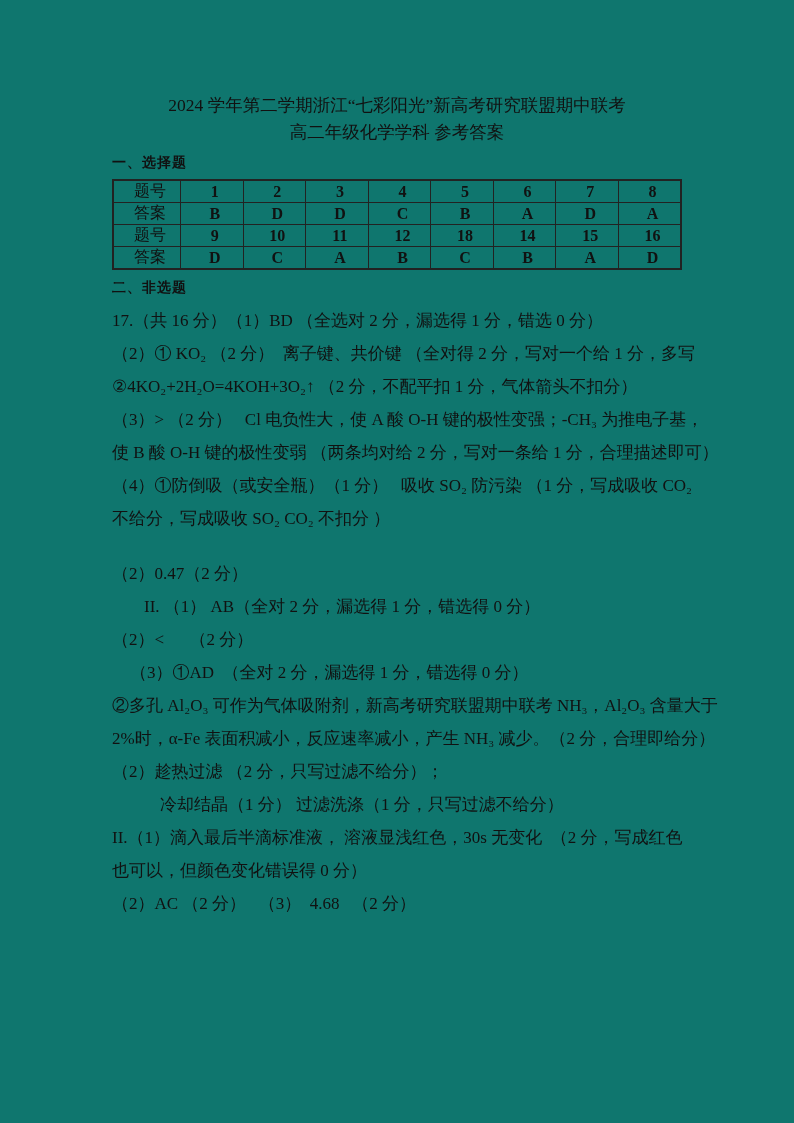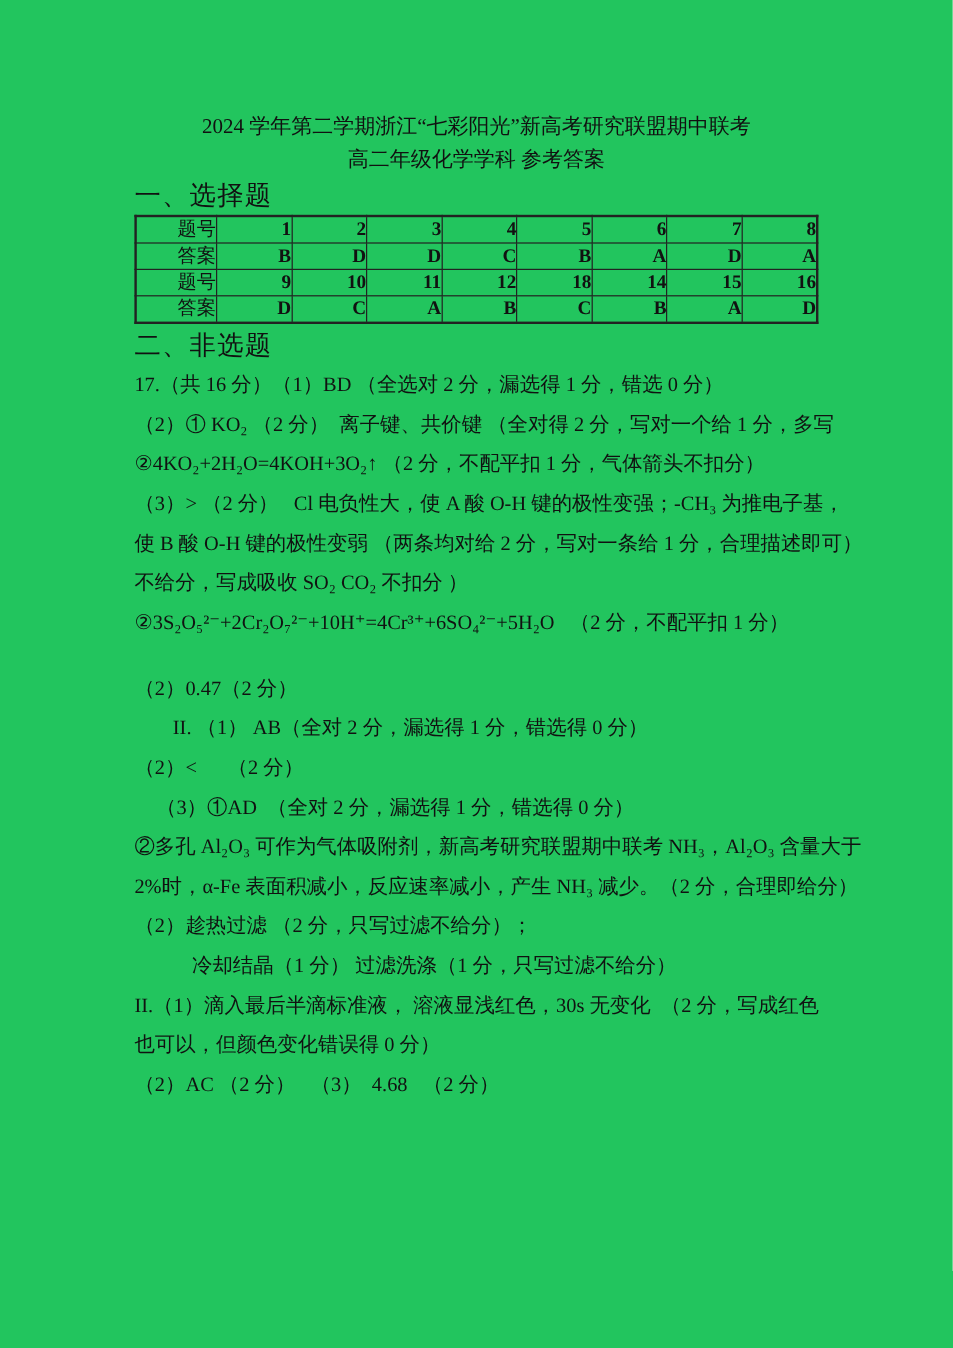--- a/index.html
+++ b/index.html
@@ -1,51 +1,51 @@
 <!DOCTYPE html>
 <html><head>
 <meta charset="utf-8">
 <style>
   html,body { margin:0; padding:0; background:#ffffff; }
   .page {
     position:relative;
     width:794px; height:1123px;
-    background:#22c55e;
+    background:#0f766e;
     color:#111111;
     font-family:"Liberation Serif","DejaVu Serif",serif;
     overflow:hidden;
     box-sizing:border-box;
     padding:92px 112px 0 112px;
   }
   .title {
     margin:0; text-align:center;
     font-size:17.5px; font-weight:normal; line-height:26px;
     white-space:nowrap;
   }
   .subtitle {
     margin:1px 0 0 0; text-align:center;
     font-size:17.5px; font-weight:normal; line-height:26px;
   }
   .sec-heading {
     margin:6px 0 4px 0;
-    font-size:22px; font-weight:normal; line-height:24px;
+    font-size:14px; font-weight:bold; line-height:24px;
     letter-spacing:1px;
   }
   table.answers {
     width:570px; border-collapse:collapse; table-layout:fixed;
     border:2px solid #222;
     margin:0;
   }
   table.answers td {
     border:1px solid #222;
     height:20.5px;
     font-size:16px;
     padding:0 0 0 6px;
     vertical-align:middle;
-    text-align:right;
+    text-align:center;
   }
   td.row-label { font-weight:normal; width:60px; }
   td.val { font-weight:bold; font-family:"Liberation Serif","DejaVu Serif",serif; }
   .free-section { margin-top:2px; }
   .q-block { margin:0; }
   .q-block p {
     margin:0;
     font-size:17px;
     line-height:33px;
     white-space:pre;
@@ -116,22 +116,22 @@
 
   <div class="free-section">
     <h3 class="sec-heading">二、非选题</h3>
 
     <div class="q-block">
       <p>17.（共 16 分）（1）BD （全选对 2 分，漏选得 1 分，错选 0 分）</p>
       <p>（2）① KO₂ （2 分）  离子键、共价键 （全对得 2 分，写对一个给 1 分，多写</p>
       <p>②4KO₂+2H₂O=4KOH+3O₂↑ （2 分，不配平扣 1 分，气体箭头不扣分）</p>
       <p>（3）&gt; （2 分）   Cl 电负性大，使 A 酸 O-H 键的极性变强；-CH₃ 为推电子基，</p>
       <p>使 B 酸 O-H 键的极性变弱 （两条均对给 2 分，写对一条给 1 分，合理描述即可）</p>
+      <p>（4）①防倒吸（或安全瓶）（1 分）   吸收 SO₂ 防污染 （1 分，写成吸收 CO₂</p>
       <p>不给分，写成吸收 SO₂ CO₂ 不扣分 ）</p>
-      <p>②3S₂O₅²⁻+2Cr₂O₇²⁻+10H⁺=4Cr³⁺+6SO₄²⁻+5H₂O   （2 分，不配平扣 1 分）</p>
     </div>
 
     <div class="q-block gap-before">
       <p>（2）0.47（2 分）</p>
       <p class="ind-2">II. （1） AB（全对 2 分，漏选得 1 分，错选得 0 分）</p>
       <p>（2）&lt;      （2 分）</p>
       <p class="ind-1">（3）①AD  （全对 2 分，漏选得 1 分，错选得 0 分）</p>
       <p>②多孔 Al₂O₃ 可作为气体吸附剂，新高考研究联盟期中联考 NH₃，Al₂O₃ 含量大于</p>
       <p>2%时，α-Fe 表面积减小，反应速率减小，产生 NH₃ 减少。（2 分，合理即给分）</p>
     </div>

